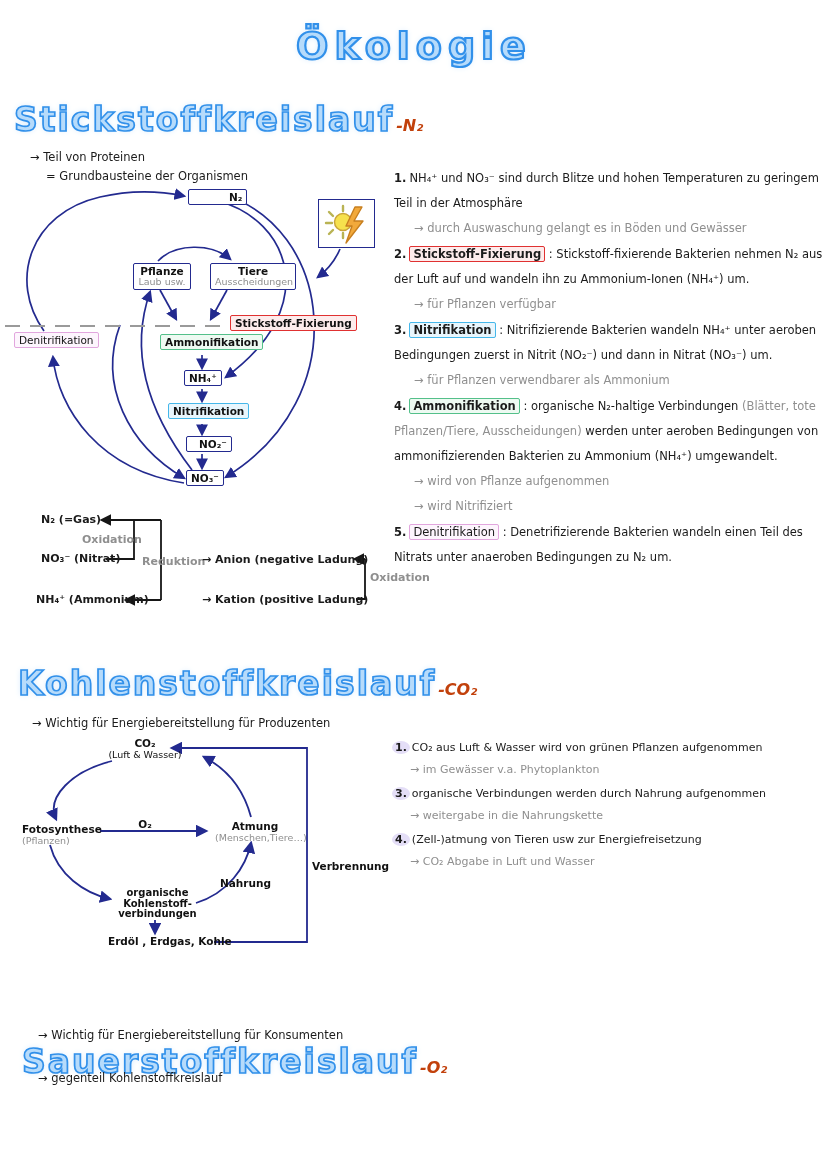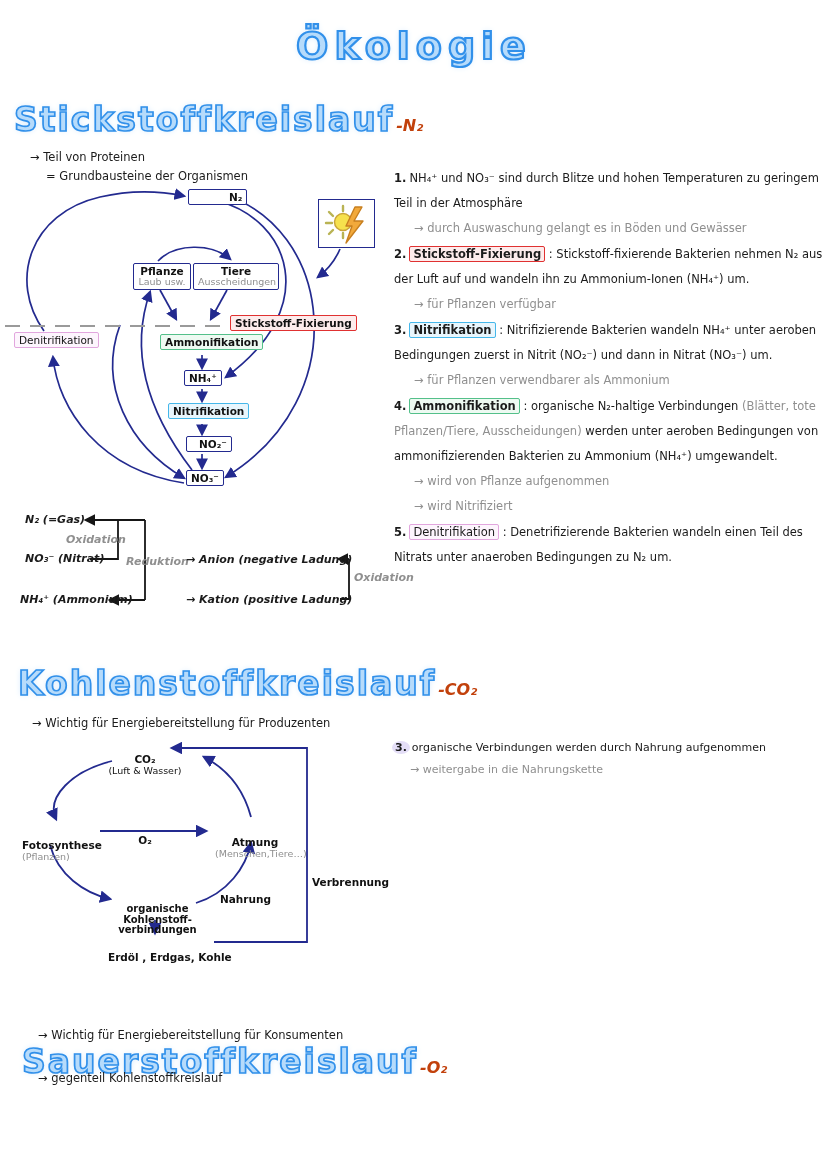--- a/index.html
+++ b/index.html
@@ -22,21 +22,21 @@
   
   .nbox { position:absolute; border:1.6px solid #232a8f; background:#fff; color:#111;
           font-weight:bold; font-size:10.5px; text-align:center; padding:1px 4px;
           border-radius:2px; line-height:1.15; white-space:nowrap; }
   .nbox .sub { display:block; font-weight:normal; color:#8f8f8f; font-size:9.5px; }
   .nbox-red   { border-color:#e03131; background:#fdecec; }
   .nbox-green { border-color:#54c08a; background:#eefaf2; }
   .nbox-cyan  { border-color:#45b7ea; background:#e8f6fd; }
   .nbox-pink  { border-color:#e2a6de; background:#fdf5fd; font-weight:normal; }
 
-  .dlabel { position:absolute; font-size:10.5px; font-weight:bold; color:#111; white-space:nowrap;margin-top:16px; }
+  .dlabel { position:absolute; font-size:10.5px; font-weight:bold; color:#111; white-space:nowrap; }
   .dlabel .sub { display:block; font-weight:normal; color:#8f8f8f; font-size:9.5px; }
 
   
   .nlist { position:absolute; left:394px; top:166px; width:436px; font-size:11.5px; line-height:25px; }
   .nlist .item { margin-bottom:1px; }
   .nlist .num { font-weight:bold; margin-right:3px; }
   .nlist .subline { padding-left:20px; color:#8f8f8f; }
   .term { border:1.5px solid; border-radius:2px; padding:0 3px; font-weight:bold; }
   .term-red   { border-color:#e03131; background:#fdecec; }
   .term-cyan  { border-color:#45b7ea; background:#e8f6fd; }
@@ -107,35 +107,35 @@
       </g>
       <circle cx="24" cy="22" r="8.5" fill="#f6e14d" stroke="#caa53a" stroke-width="1.5"></circle>
       <path d="M36,7 L27,26 L33,26 L27,43 L44,21 L35,21 L43,7 z" fill="#f2a93b" stroke="#c77f1f" stroke-width="1.4" stroke-linejoin="round"></path>
     </svg>
   </div>
 
   <div class="nbox" style="left:133px; top:78px; width:58px;">
     <span>Pflanze</span>
     <span class="sub">Laub usw.</span>
   </div>
-  <div class="nbox" style="left:193px; top:78px; width:86px;">
+  <div class="nbox" style="left:210px; top:78px; width:86px;">
     <span>Tiere</span>
     <span class="sub">Ausscheidungen</span>
   </div>
 
   <div class="nbox nbox-red" style="left:230px; top:130px;">Stickstoff-Fixierung</div>
   <div class="nbox nbox-pink" style="left:14px; top:147px;">Denitrifikation</div>
   <div class="nbox nbox-green" style="left:160px; top:149px;">Ammonifikation</div>
   <div class="nbox" style="left:184px; top:185px;">NH₄⁺</div>
   <div class="nbox nbox-cyan" style="left:168px; top:218px;">Nitrifikation</div>
   <div class="nbox" style="left:186px; top:251px;padding-left:12px;">NO₂⁻</div>
   <div class="nbox" style="left:186px; top:285px;">NO₃⁻</div>
 </div>
 
-<div class="abs" style="left:0; top:508px; width:430px; height:110px;font-style:italic;">
+<div class="abs" style="left:16px; top:508px; width:430px; height:110px;">
   <svg width="430" height="110" viewBox="0 0 430 110">
     <g fill="none" stroke="#161616" stroke-width="1.8">
       <path d="M 90 51 L 118 51 L 118 12"></path>
       <path d="M 145 92 L 145 12"></path>
       <path d="M 145 12 L 86 12" marker-end="url(#arK)"></path>
       <path d="M 145 92 L 110 92" marker-end="url(#arK)"></path>
       <path d="M 349 51 L 339 51" marker-end="url(#arK)"></path>
       <path d="M 349 51 L 349 91 L 340 91"></path>
     </g>
   </svg>
@@ -209,22 +209,30 @@
   <div class="dlabel" style="left:115px; top:153px; width:85px; text-align:center; font-size:10px; line-height:10.5px;">
     <span>organische</span><br>
     <span>Kohlenstoff-</span><br>
     <span>verbindungen</span>
   </div>
   <div class="dlabel" style="left:108px; top:200px;">Erdöl , Erdgas, Kohle</div>
 </div>
 
 <div class="clist">
   <div class="item">
+    <span class="num">1.</span><span>CO₂ aus Luft &amp; Wasser wird von grünen Pflanzen aufgenommen</span>
+    <div class="subline">→ im Gewässer v.a. Phytoplankton</div>
+  </div>
+  <div class="item">
     <span class="num">3.</span><span>organische Verbindungen werden durch Nahrung aufgenommen</span>
     <div class="subline">→ weitergabe in die Nahrungskette</div>
   </div>
+  <div class="item">
+    <span class="num">4.</span><span>(Zell-)atmung von Tieren usw zur Energiefreisetzung</span>
+    <div class="subline">→ CO₂ Abgabe in Luft und Wasser</div>
+  </div>
 </div>
 
 <div class="abs" style="left:22px; top:1042px;">
   <span class="bubble h2">Sauerstoffkreislauf</span><span class="h-suffix">-O₂</span>
 </div>
 <div class="abs hand" style="left:38px; top:1028px;">→ Wichtig für Energiebereitstellung für Konsumenten</div>
 <div class="abs hand" style="left:38px; top:1071px;">→ gegenteil Kohlenstoffkreislauf</div>
 
 </body></html>

